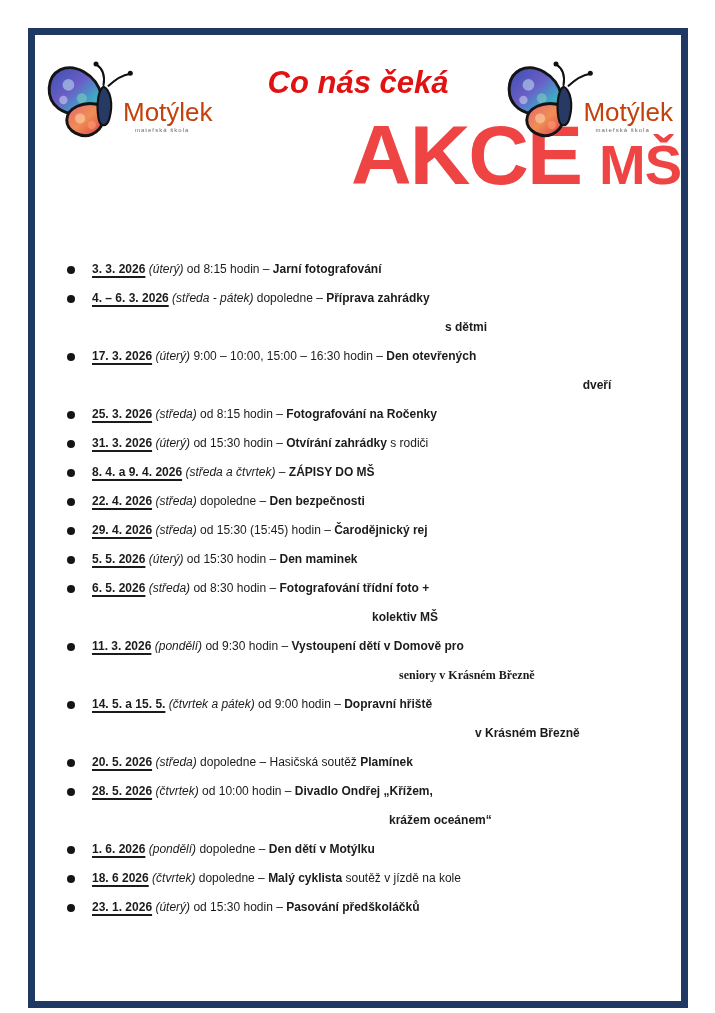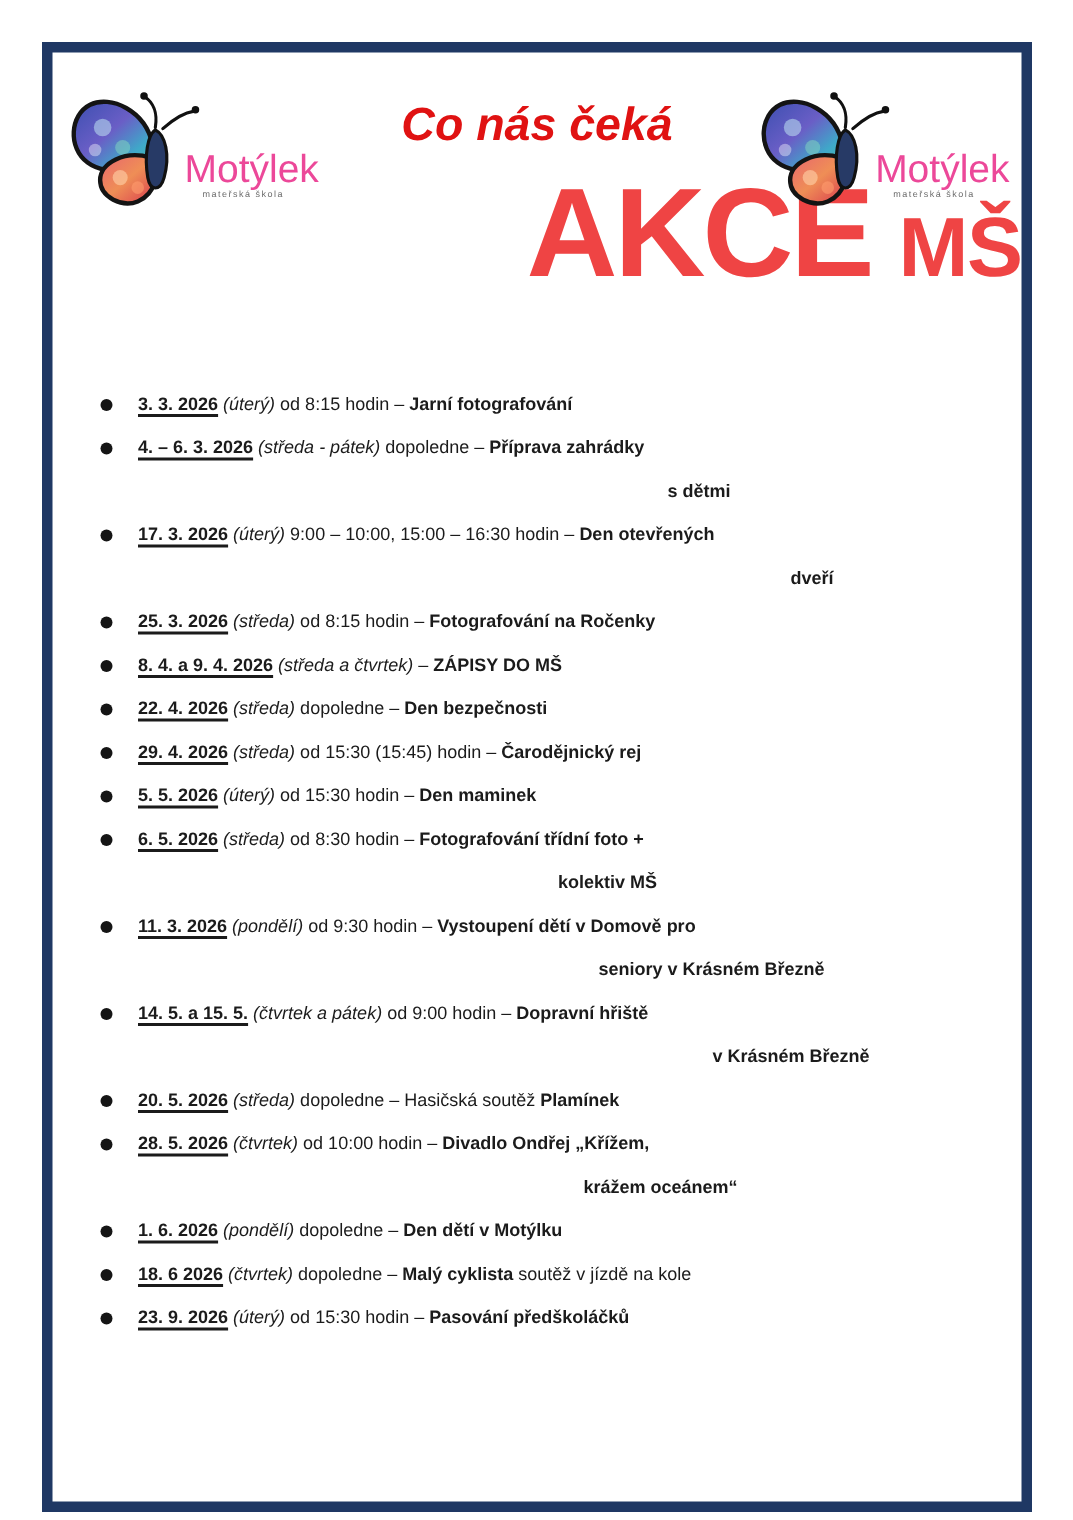--- a/index.html
+++ b/index.html
@@ -22,21 +22,21 @@
   .header{position:relative;height:212px;}
   .logo{
     position:absolute;top:20px;
     display:flex;align-items:flex-start;
   }
   .logo-left{left:10px;}
   .logo-right{right:8px;}
   .logo svg{width:92px;height:90px;display:block;}
   .logo-textblock{margin-left:-14px;margin-top:44px;}
   .logo-name{
-    font-size:26px;color:#ec4899;letter-spacing:0px;
+    font-size:26px;color:#c2410c;letter-spacing:0px;
     font-weight:normal;line-height:1;
   }
   .logo-sub{
     font-size:6px;color:#6b6b6b;letter-spacing:1px;margin-top:2px;margin-left:12px;
   }
   .red-title{
     text-align:center;
     padding-top:30px;
     font-size:31px;
     font-weight:bold;
@@ -151,25 +151,29 @@
         <div class="line"><span class="seg-date">3. 3. 2026</span><span class="seg-italic"> (úterý) </span><span class="seg-normal">od 8:15 hodin – </span><span class="seg-bold">Jarní fotografování</span></div>
       </li>
       <li class="event">
         <span class="bullet"></span>
         <div class="line"><span class="seg-date">4. – 6. 3. 2026</span><span class="seg-italic"> (středa - pátek) </span><span class="seg-normal">dopoledne – </span><span class="seg-bold">Příprava zahrádky</span></div>
         <div class="line" style="padding-left: 353px;"><span class="seg-bold">s dětmi</span></div>
       </li>
       <li class="event">
         <span class="bullet"></span>
         <div class="line"><span class="seg-date">17. 3. 2026</span><span class="seg-italic"> (úterý) </span><span class="seg-normal">9:00 – 10:00, 15:00 – 16:30 hodin – </span><span class="seg-bold">Den otevřených</span></div>
-        <div class="line" style="padding-left: 435px;"><span class="seg-bold">dveří</span></div>
+        <div class="line" style="padding-left: 435px; text-align: center;"><span class="seg-bold">dveří</span></div>
       </li>
       <li class="event">
         <span class="bullet"></span>
         <div class="line"><span class="seg-date">25. 3. 2026</span><span class="seg-italic"> (středa) </span><span class="seg-normal">od 8:15 hodin – </span><span class="seg-bold">Fotografování na Ročenky</span></div>
+      </li>
+      <li class="event">
+        <span class="bullet"></span>
+        <div class="line"><span class="seg-date">31. 3. 2026</span><span class="seg-italic"> (úterý) </span><span class="seg-normal">od 15:30 hodin – </span><span class="seg-bold">Otvírání zahrádky</span><span class="seg-normal"> s rodiči</span></div>
       </li>
       <li class="event">
         <span class="bullet"></span>
         <div class="line"><span class="seg-date">8. 4. a 9. 4. 2026</span><span class="seg-italic"> (středa a čtvrtek) </span><span class="seg-normal">– </span><span class="seg-bold">ZÁPISY DO MŠ</span></div>
       </li>
       <li class="event">
         <span class="bullet"></span>
         <div class="line"><span class="seg-date">22. 4. 2026</span><span class="seg-italic"> (středa) </span><span class="seg-normal">dopoledne – </span><span class="seg-bold">Den bezpečnosti</span></div>
       </li>
       <li class="event">
@@ -181,21 +185,21 @@
         <div class="line"><span class="seg-date">5. 5. 2026</span><span class="seg-italic"> (úterý) </span><span class="seg-normal">od 15:30 hodin – </span><span class="seg-bold">Den maminek</span></div>
       </li>
       <li class="event">
         <span class="bullet"></span>
         <div class="line"><span class="seg-date">6. 5. 2026</span><span class="seg-italic"> (středa) </span><span class="seg-normal">od 8:30 hodin – </span><span class="seg-bold">Fotografování třídní foto +</span></div>
         <div class="line" style="padding-left: 280px;"><span class="seg-bold">kolektiv MŠ</span></div>
       </li>
       <li class="event">
         <span class="bullet"></span>
         <div class="line"><span class="seg-date">11. 3. 2026</span><span class="seg-italic"> (pondělí) </span><span class="seg-normal">od 9:30 hodin – </span><span class="seg-bold">Vystoupení dětí v Domově pro</span></div>
-        <div class="line" style="padding-left: 307px;"><span class="seg-bold">seniory v Krásném Březně</span></div>
+        <div class="line" style="padding-left: 307px; font-family: Liberation Serif, serif;"><span class="seg-bold">seniory v Krásném Březně</span></div>
       </li>
       <li class="event">
         <span class="bullet"></span>
         <div class="line"><span class="seg-date">14. 5. a 15. 5.</span><span class="seg-italic"> (čtvrtek a pátek) </span><span class="seg-normal">od 9:00 hodin – </span><span class="seg-bold">Dopravní hřiště</span></div>
         <div class="line" style="padding-left: 383px;"><span class="seg-bold">v Krásném Březně</span></div>
       </li>
       <li class="event">
         <span class="bullet"></span>
         <div class="line"><span class="seg-date">20. 5. 2026</span><span class="seg-italic"> (středa) </span><span class="seg-normal">dopoledne – Hasičská soutěž </span><span class="seg-bold">Plamínek</span></div>
       </li>
@@ -207,17 +211,17 @@
       <li class="event">
         <span class="bullet"></span>
         <div class="line"><span class="seg-date">1. 6. 2026</span><span class="seg-italic"> (pondělí) </span><span class="seg-normal">dopoledne – </span><span class="seg-bold">Den dětí v Motýlku</span></div>
       </li>
       <li class="event">
         <span class="bullet"></span>
         <div class="line"><span class="seg-date">18. 6 2026</span><span class="seg-italic"> (čtvrtek) </span><span class="seg-normal">dopoledne – </span><span class="seg-bold">Malý cyklista</span><span class="seg-normal"> soutěž v jízdě na kole</span></div>
       </li>
       <li class="event">
         <span class="bullet"></span>
-        <div class="line"><span class="seg-date">23. 9. 2026</span><span class="seg-italic"> (úterý) </span><span class="seg-normal">od 15:30 hodin – </span><span class="seg-bold">Pasování předškoláčků</span></div>
+        <div class="line"><span class="seg-date">23. 1. 2026</span><span class="seg-italic"> (úterý) </span><span class="seg-normal">od 15:30 hodin – </span><span class="seg-bold">Pasování předškoláčků</span></div>
       </li>
     </ul>
 
 </div>
 
 </body></html>

